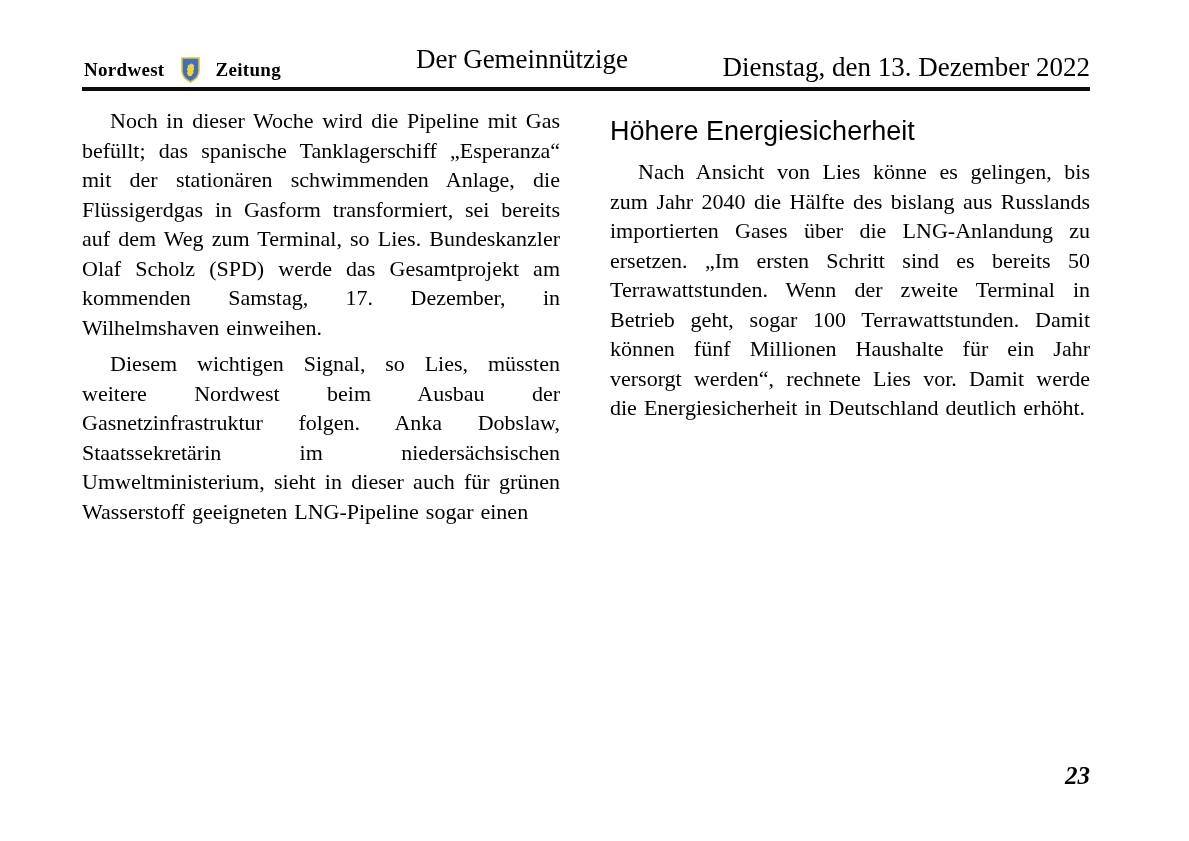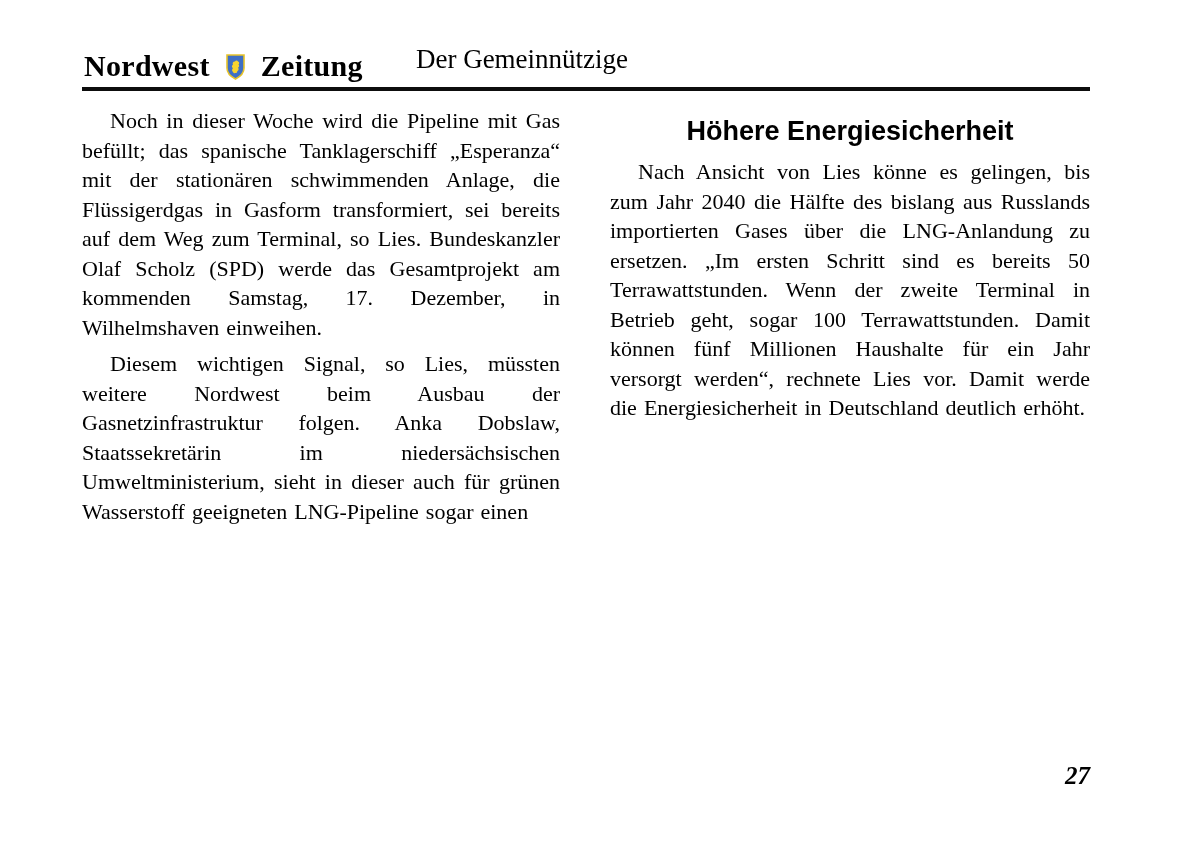--- a/index.html
+++ b/index.html
@@ -34,21 +34,21 @@
     background: #0d0d0d;
   }
   .masthead {
     position: absolute;
     left: 2px;
     bottom: 0;
     display: flex;
     align-items: center;
     gap: 16px;
     font-weight: bold;
-    font-size: 30px;
+    font-size: 19px;
     letter-spacing: 0.3px;
     white-space: nowrap;
   }
   .crest {
     display: inline-block;
     width: 19px;
     height: 26px;
   }
   .edition-title {
     position: absolute;
@@ -80,24 +80,24 @@
 
   .column p {
     margin: 0 0 7px 0;
     text-indent: 28px;
   }
   .column p.continuation {
     text-indent: 0;
   }
   .section-heading {
     font-family: "Liberation Sans", sans-serif;
-    font-weight: bold;
+    font-weight: normal;
     font-size: 27px;
     line-height: 30px;
-    text-align: center;
+    text-align: left;
     word-spacing: 0;
     margin: 10px 0 11px 0;
   }
 
   
   .page-number {
     position: absolute;
     right: 99px;
     top: 762px;
     font-weight: bold;
@@ -117,28 +117,29 @@
         <svg width="19" height="26" viewBox="0 0 19 26" xmlns="http://www.w3.org/2000/svg">
           <path d="M1 1 h17 v13 c0 6 -5.5 9.5 -8.5 11 C6.5 23.5 1 20 1 14 Z" fill="#3f6fc4" stroke="#e7c32a" stroke-width="1.6"></path>
           <path d="M7 18 c-1.5 -1 -1 -3 0 -4 c-1.5 -0.5 -1.5 -2.5 0 -3.5 c-1 -1.5 0.5 -3.5 2 -3
                    c0.5 -1.5 2.5 -1.5 3 0 c1.5 0.5 1.5 2 0.5 3 c1 1 0.8 2.5 -0.5 3.2
                    c1 1 0.8 2.8 -0.8 3.5 c0.3 1 -0.8 2 -2 1.8 c-0.9 0.6 -1.8 0.2 -2.2 -1 Z" fill="#f9d42e"></path>
         </svg>
       </span>
       <span>Zeitung</span>
     </div>
     <div class="edition-title">Der Gemeinnützige</div>
+    <div class="edition-date">Dienstag, den 13. Dezember 2022</div>
   </div>
   <div class="header-divider"></div>
 
   <div class="column column-left">
     <p>Noch in dieser Woche wird die Pipeline mit Gas befüllt; das spanische Tanklagerschiff „Esperanza“ mit der stationären schwimmenden Anlage, die Flüssigerdgas in Gasform transformiert, sei bereits auf dem Weg zum Terminal, so Lies. Bundeskanzler Olaf Scholz (SPD) werde das Gesamtprojekt am kommenden Samstag, 17. Dezember, in Wilhelmshaven einweihen.</p>
     <p>Diesem wichtigen Signal, so Lies, müssten weitere Nordwest beim Ausbau der Gasnetzinfrastruktur folgen. Anka Dobslaw, Staatssekretärin im niedersächsischen Umweltministerium, sieht in dieser auch für grünen Wasserstoff geeigneten LNG-Pipeline sogar einen</p>
   </div>
 
   <div class="column column-right">
     <h2 class="section-heading">Höhere Energiesicherheit</h2>
     <p>Nach Ansicht von Lies könne es gelingen, bis zum Jahr 2040 die Hälfte des bislang aus Russlands importierten Gases über die LNG-Anlandung zu ersetzen. „Im ersten Schritt sind es bereits 50 Terrawattstunden. Wenn der zweite Terminal in Betrieb geht, sogar 100 Terrawattstunden. Damit können fünf Millionen Haushalte für ein Jahr versorgt werden“, rechnete Lies vor. Damit werde die Energiesicherheit in Deutschland deutlich erhöht.</p>
   </div>
 
-  <div class="page-number">27</div>
+  <div class="page-number">23</div>
 
 </div>
 
 </body></html>

